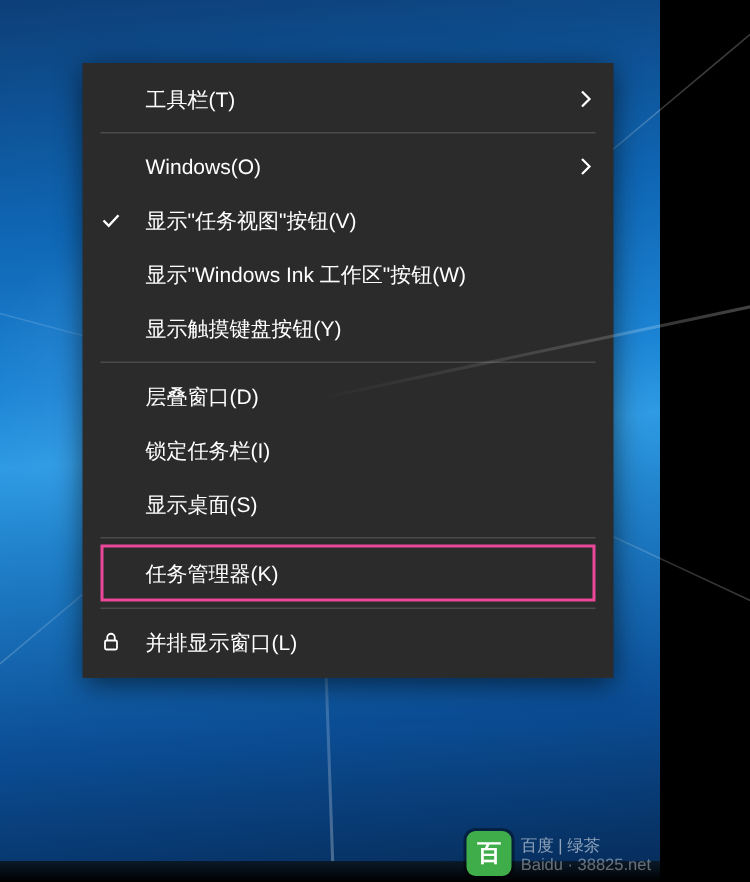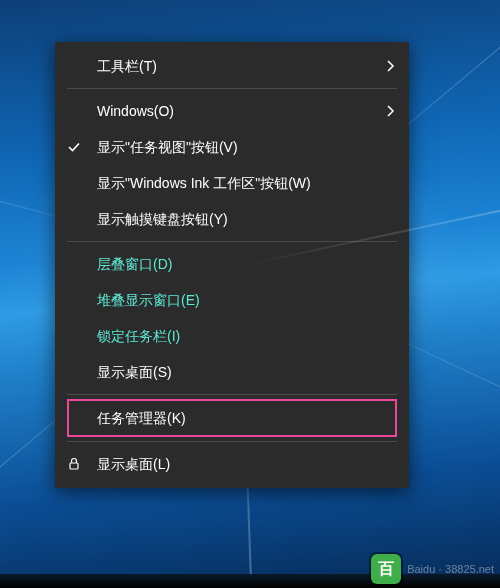--- a/index.html
+++ b/index.html
@@ -6,21 +6,21 @@
     margin: 0;
     padding: 0;
     width: 500px;
     height: 588px;
     overflow: hidden;
     font-family: "Microsoft YaHei", "Segoe UI", sans-serif;
     background: #000;
   }
   .desktop {
     position: relative;
-    width: 500px;
+    width: 440px;
     height: 588px;
     background:
       radial-gradient(ellipse 320px 220px at 48% 45%, rgba(255,255,255,0.9) 0%, rgba(200,230,255,0.6) 20%, rgba(80,160,230,0.25) 45%, rgba(30,100,190,0) 70%),
       linear-gradient(175deg, #0d3f78 0%, #0f66b4 25%, #1c84d4 42%, #2e9be4 50%, #1f7fc8 60%, #0b4e96 80%, #062a56 100%);
   }
   
   .desktop::before, .desktop::after {
     content: "";
     position: absolute;
     left: 48%;
@@ -51,21 +51,21 @@
   }
   .item {
     position: relative;
     height: 36px;
     line-height: 36px;
     padding-left: 42px;
     padding-right: 18px;
     cursor: default;
     white-space: nowrap;
   }
-  .item.disabled { color: #5eead4; }
+  .item.disabled { color: #ffffff; }
   .item .arrow {
     position: absolute;
     right: 14px;
     top: 50%;
     transform: translateY(-50%);
   }
   .item .check {
     position: absolute;
     left: 12px;
     top: 50%;
@@ -167,23 +167,20 @@
     <div class="item">
       <span>显示触摸键盘按钮(Y)</span>
     </div>
 
     <div class="sep"></div>
 
     <div class="item disabled">
       <span>层叠窗口(D)</span>
     </div>
 
-    <div class="item disabled">
-      <span>堆叠显示窗口(E)</span>
-    </div>
 
     <div class="item disabled">
       <span>锁定任务栏(I)</span>
     </div>
 
     <div class="item">
       <span>显示桌面(S)</span>
     </div>
 
     <div class="sep"></div>
@@ -194,27 +191,28 @@
 
     <div class="sep"></div>
 
     <div class="item">
       <span class="lock">
         <svg width="14" height="14" viewBox="0 0 14 14">
           <rect x="3" y="6" width="8" height="6" rx="1" stroke="#fff" stroke-width="1.2" fill="none"></rect>
           <path d="M4.5 6 V4 a2.5 2.5 0 0 1 5 0 V6" stroke="#fff" stroke-width="1.2" fill="none"></path>
         </svg>
       </span>
-      <span>显示桌面(L)</span>
+      <span>并排显示窗口(L)</span>
     </div>
 
 
   </div>
 
   <div class="taskbar"></div>
 
   <div class="watermark">
     <div class="wm-badge">百</div>
     <div>
+      <div>百度 | 绿茶</div>
       <div style="opacity:.7">Baidu · 38825.net</div>
     </div>
   </div>
 </div>
 
 </body></html>

